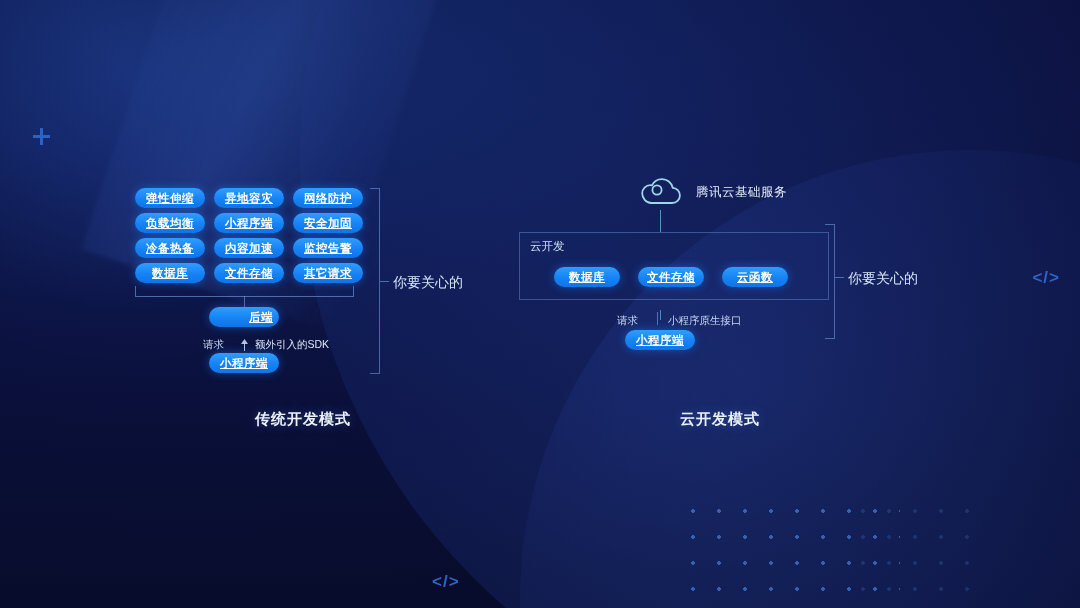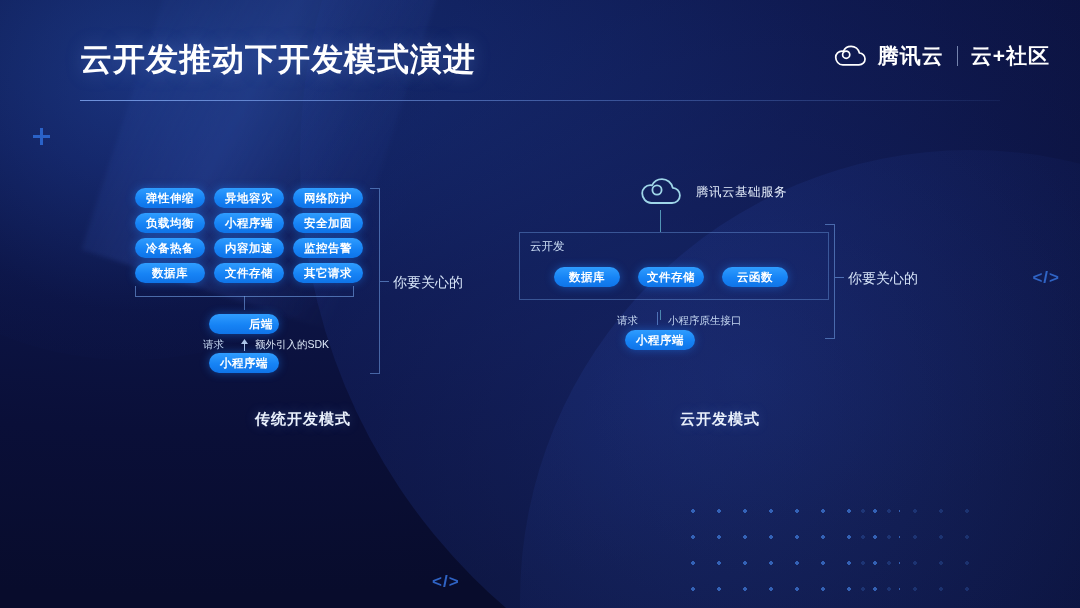--- a/index.html
+++ b/index.html
@@ -100,20 +100,21 @@
 
   
   .chip {
     display: inline-flex; align-items: center; justify-content: center;
     height: 20px; border-radius: 10px;
     background: linear-gradient(180deg, #2f9dff 0%, #1683f5 55%, #0f74e8 100%);
     color: #ffffff; font-size: 11.5px; font-weight: 700;
     letter-spacing: 0.5px;
     box-shadow: 0 0 10px rgba(30,130,255,0.45);
     white-space: nowrap;
+    text-decoration: underline;
   }
   .chip.w-lg { width: 70px; }
   .chip.w-md { width: 66px; }
 
   
   .grid-3 {
     position: absolute; left: 25px; top: 18px;
     display: grid;
     grid-template-columns: repeat(3, 70px);
     grid-template-rows: repeat(4, 20px);
@@ -176,35 +177,20 @@
 
 <div class="slide">
 
   <div class="bg-glow-tl"></div>
   <div class="bg-arc"></div>
   <div class="bg-arc2"></div>
   <div class="bg-diag"></div>
   <div class="dot-grid"></div>
   <div class="dot-grid dim"></div>
 
-  <div class="header">
-    <div class="page-title">云开发推动下开发模式演进</div>
-    <div class="header-rule"></div>
-    <div class="brand">
-      <span>
-        <svg class="brand-cloud" viewBox="0 0 40 28" fill="none" aria-hidden="true">
-          <path d="M11.5 24.5h19c4.1 0 7.2-3.1 7.2-7 0-3.7-2.9-6.8-6.6-7-1-4.6-5-7.9-9.8-7.9-4 0-7.5 2.3-9.1 5.8-0.5-0.1-1-0.2-1.6-0.2-4.1 0-7.4 3.3-7.4 7.3 0 4.2 3.4 9 8.3 9z" stroke="#ffffff" stroke-width="2" stroke-linejoin="round"></path>
-          <circle cx="15.5" cy="12.5" r="4.2" stroke="#ffffff" stroke-width="2"></circle>
-        </svg>
-      </span>
-      <span class="brand-name">腾讯云</span>
-      <span class="brand-div"></span>
-      <span class="brand-sub">云+社区</span>
-    </div>
-  </div>
 
   <div class="deco-plus">
     <svg viewBox="0 0 17 17" width="17" height="17" aria-hidden="true">
       <path d="M7 0h3v7h7v3h-7v7H7v-7H0V7h7z" fill="#2a62c8"></path>
     </svg>
   </div>
   <div class="deco-code right">&lt;/&gt;</div>
   <div class="deco-code bottom">&lt;/&gt;</div>
 
   <div class="panel panel-left">
@@ -227,21 +213,21 @@
     <div class="ln ln-v" style="left:25px; top:116px; height:10px;"></div>
     <div class="ln ln-v" style="left:243px; top:116px; height:10px;"></div>
     <div class="ln ln-h" style="left:25px; top:126px; width:219px;"></div>
     <div class="ln ln-v" style="left:134px; top:126px; height:14px;"></div>
     <div style="position:absolute;left:131px;top:138px;">
       <svg width="7" height="7" viewBox="0 0 7 7" aria-hidden="true">
           <path d="M3.5 7 L0 0 L7 0 Z" fill="rgba(125,175,245,0.75)"></path>
         </svg>
     </div>
 
-    <span class="chip w-lg" style="position:absolute; left:99px; top:144px;padding-left:34px;">后端</span>
+    <span class="chip w-lg" style="position:absolute; left:99px; top:137px;padding-left:34px;">后端</span>
 
     <div class="label-sm" style="left:93px; top:168px;">请求</div>
     <div style="position:absolute;left:131px;top:167px;">
       <svg width="7" height="12" viewBox="0 0 7 12" aria-hidden="true">
         <path d="M3.5 0 L7 5 H0 Z" fill="rgba(190,215,250,0.9)"></path>
         <rect x="3" y="4" width="1" height="8" fill="rgba(190,215,250,0.9)"></rect>
       </svg>
     </div>
     <div class="label-sm" style="left:145px; top:168px; font-weight:400; color:#dde8f8;">额外引入的SDK</div>
 

